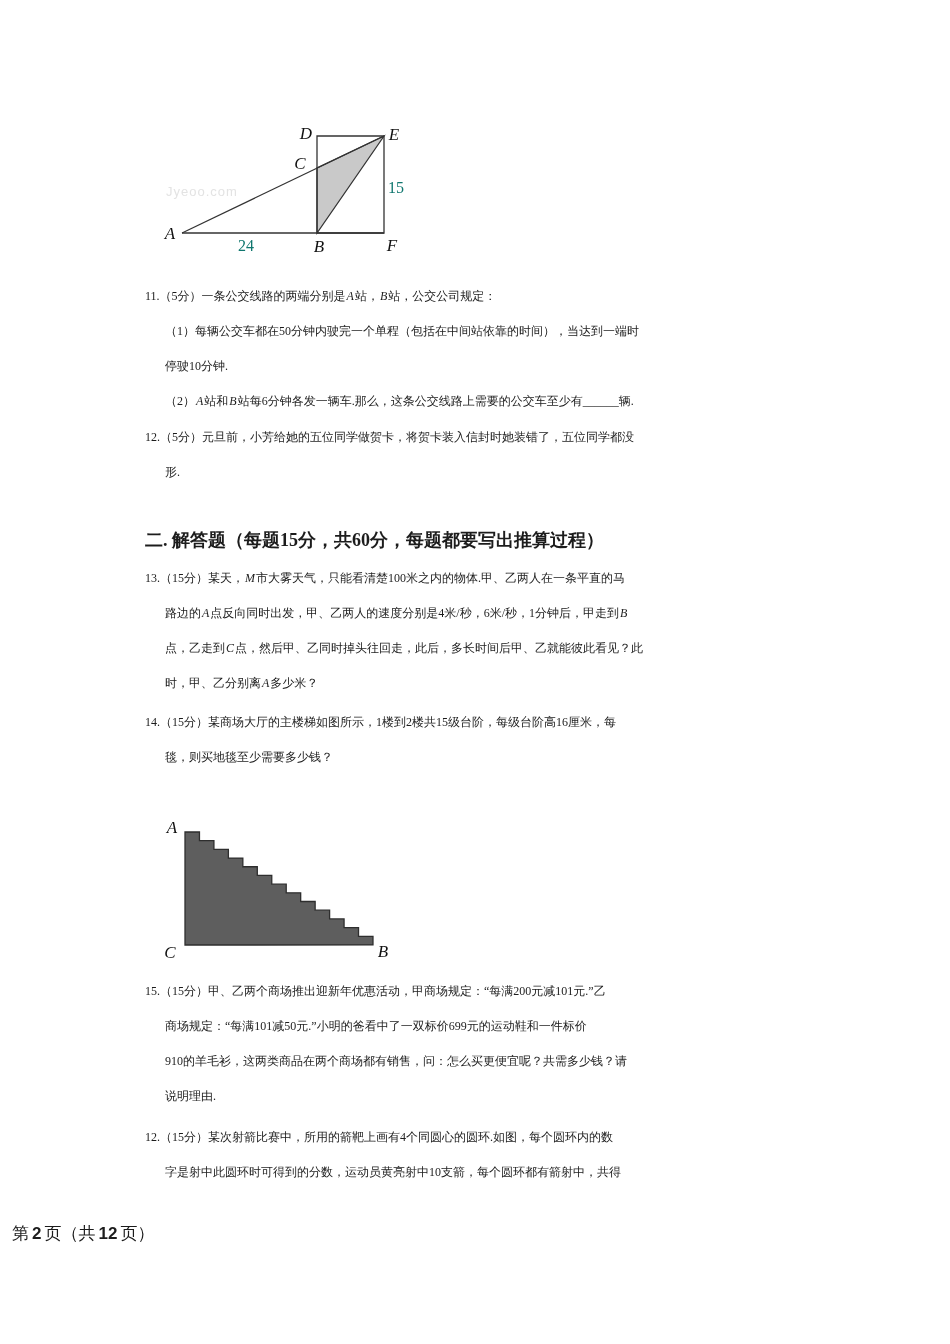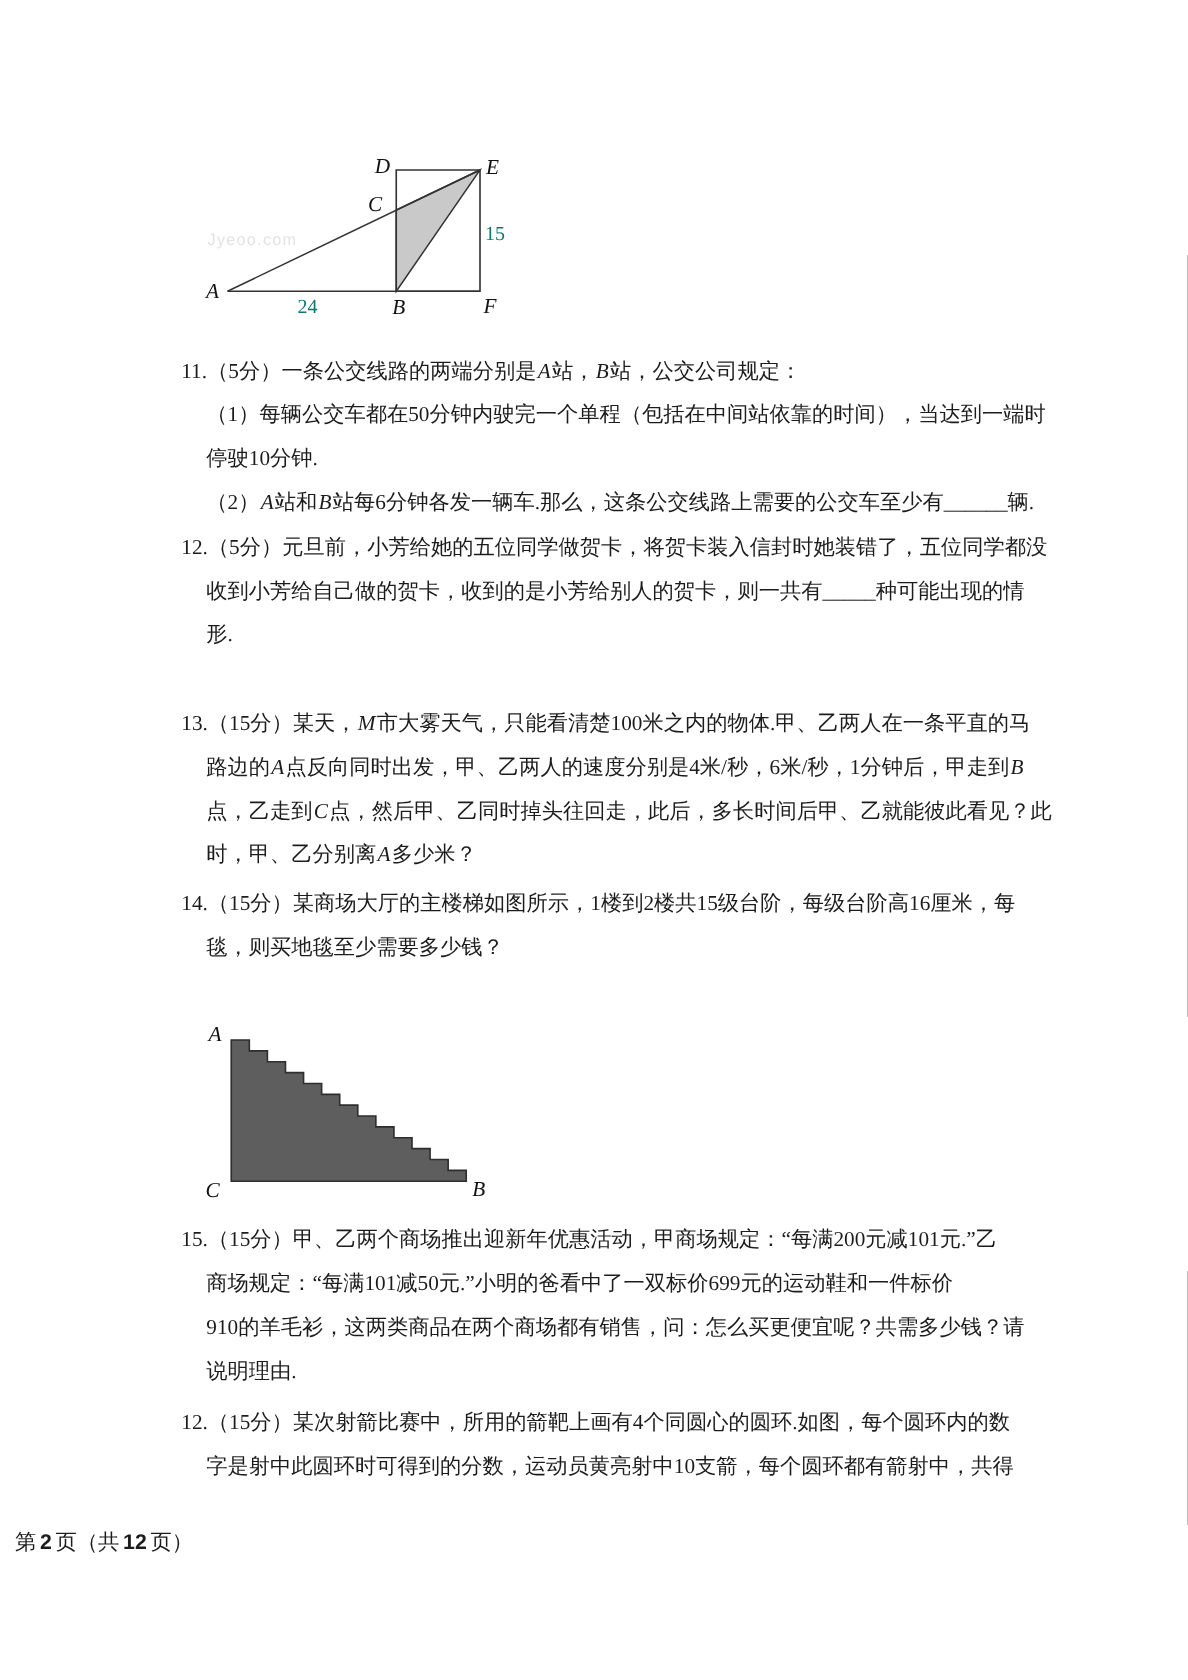--- a/index.html
+++ b/index.html
@@ -2,21 +2,21 @@
 <html><head>
 <meta charset="utf-8">
 <style>
   html,body{margin:0;padding:0;background:#888;}
   .page{
     position:relative;width:950px;height:1344px;margin:0 auto;
     background:#ffffff;color:#1c1c1c;
     font-family:"Liberation Serif","DejaVu Serif",serif;
     overflow:hidden;
   }
-  .tblock{position:absolute;left:145px;width:760px;font-size:17px;line-height:35px;}
+  .tblock{position:absolute;left:145px;width:760px;font-size:12px;line-height:35px;}
   .tblock .line{white-space:nowrap;}
   .tblock .line.indent{padding-left:20px;}
   .tblock .line i{font-style:italic;padding:0 1px;}
   .section{font-weight:bold;font-size:18px;}
   .fig{position:absolute;}
   .fig svg{position:absolute;left:0;top:0;}
   .vlabel{
     position:absolute;transform:translate(-50%,-50%);
     font-style:italic;font-size:17px;color:#111;line-height:1;
   }
@@ -62,24 +62,24 @@
 
   <div class="tblock" style="top:279px;">
       <div class="line">11.（5分）一条公交线路的两端分别是<i>A</i>站，<i>B</i>站，公交公司规定：</div>
       <div class="line indent">（1）每辆公交车都在50分钟内驶完一个单程（包括在中间站依靠的时间），当达到一端时</div>
       <div class="line indent">停驶10分钟.</div>
       <div class="line indent">（2）<i>A</i>站和<i>B</i>站每6分钟各发一辆车.那么，这条公交线路上需要的公交车至少有______辆.</div>
     </div>
 
   <div class="tblock" style="top:420px;">
       <div class="line">12.（5分）元旦前，小芳给她的五位同学做贺卡，将贺卡装入信封时她装错了，五位同学都没</div>
-      <div class="line indent">收到小芳给自己做的贺卡，收到的是小芳给别人的贺卡，则一共有_____种可能出现的情</div>
       <div class="line indent">形.</div>
     </div>
 
+  <div class="tblock section" style="top:523px;">二. 解答题（每题15分，共60分，每题都要写出推算过程）</div>
 
   <div class="tblock" style="top:561px;">
       <div class="line">13.（15分）某天，<i>M</i>市大雾天气，只能看清楚100米之内的物体.甲、乙两人在一条平直的马</div>
       <div class="line indent">路边的<i>A</i>点反向同时出发，甲、乙两人的速度分别是4米/秒，6米/秒，1分钟后，甲走到<i>B</i></div>
       <div class="line indent">点，乙走到<i>C</i>点，然后甲、乙同时掉头往回走，此后，多长时间后甲、乙就能彼此看见？此</div>
       <div class="line indent">时，甲、乙分别离<i>A</i>多少米？</div>
     </div>
 
   <div class="tblock" style="top:705px;">
       <div class="line">14.（15分）某商场大厅的主楼梯如图所示，1楼到2楼共15级台阶，每级台阶高16厘米，每</div>

